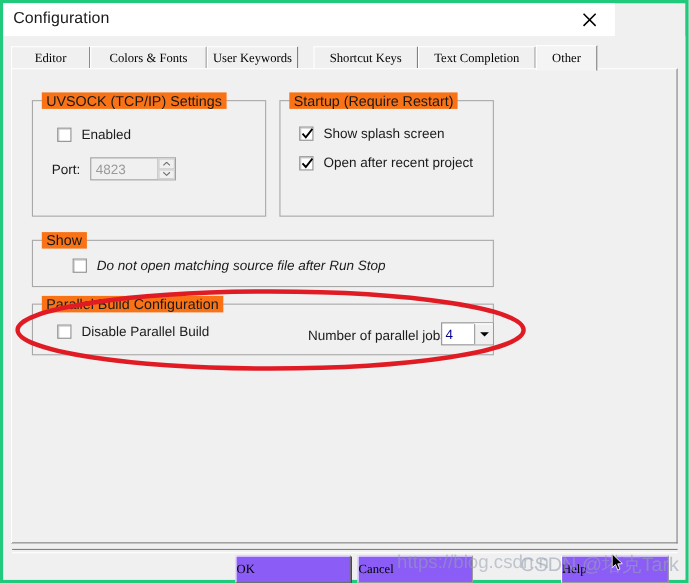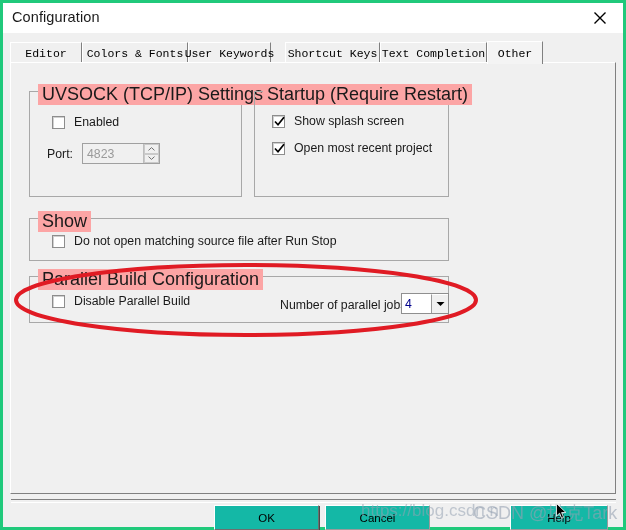--- a/index.html
+++ b/index.html
@@ -21,21 +21,21 @@
     width: 626px; height: 530px;
     box-sizing: border-box;
     border: 3px solid #20c97b;
     background: #f0f0f0;
   }
 
   
   #titlebar {
     position: absolute;
     left: 0; top: 0;
-    width: 620px; height: 30px;
+    width: 556px; height: 30px;
     background: #ffffff;
     box-sizing: border-box;
   }
   #title-text {
     position: absolute;
     left: 9px; top: 6px;
     font-size: 14.5px;
     color: #1a1a1a;
     white-space: nowrap;
     letter-spacing: 0.1px;
@@ -55,21 +55,21 @@
     left: 0; top: 30px;
     width: 620px; height: 494px;
     background: #f0f0f0;
   }
 
   
   #tabstrip {
     position: absolute;
     left: 7px; top: 8px;
     width: 607px; height: 22px;
-    font-family: Liberation Mono, monospace;
+    font-family: Liberation Serif, serif;
     font-size: 11.5px;
   }
   .tab {
     position: absolute;
     top: 1px;
     height: 21px;
     box-sizing: border-box;
     background: #f0f0f0;
     border-left: 1px solid #ffffff;
     border-top: 1px solid #ffffff;
@@ -108,22 +108,22 @@
   .groupbox {
     position: absolute;
     box-sizing: border-box;
     border: 1px solid #a8a8a8;
     background: transparent;
   }
   .group-title {
     position: absolute;
     top: -8px; left: 8px;
     padding: 0 4px;
-    background: #fca5a5;
-    font-size: 18px;
+    background: #f97316;
+    font-size: 13px;
     color: #1a1a1a;
     white-space: nowrap;
   }
 
   
   .cb-row {
     position: absolute;
     display: flex;
     align-items: center;
     white-space: nowrap;
@@ -237,30 +237,29 @@
     position: absolute;
     left: 8px; top: 466px;
     width: 605px; height: 2px;
     border-top: 1px solid #808080;
     border-bottom: 1px solid #ffffff;
   }
   .dlg-button {
     position: absolute;
     box-sizing: border-box;
     height: 25px;
-    background: #14b8a6;
+    background: #8b5cf6;
     border-top: 1px solid #ffffff;
     border-left: 1px solid #ffffff;
     border-right: 1px solid #6e6e6e;
     border-bottom: 1px solid #6e6e6e;
     box-shadow: 1px 1px 0 #4a4a4a;
     display: flex;
     align-items: center;
-    justify-content: center;
-    font-family: Liberation Sans, sans-serif;
+    font-family: Liberation Serif, serif;
     font-size: 11.5px;
     color: #000;
     cursor: default;
   }
   .dlg-button.flat {
     border-top: 1px solid #ffffff;
     border-left: 1px solid #ffffff;
     border-right: 1px solid #9b9b9b;
     border-bottom: 1px solid #9b9b9b;
     box-shadow: none;
@@ -372,28 +371,28 @@
           </span>
           <span class="cb-label">Show splash screen</span>
         </div>
 
         <div class="cb-row" style="left:17px; top:49px;">
           <span class="checkbox checked">
             <svg class="tick" viewBox="0 0 11 13">
               <path d="M1 6.5 L4 9.8 L10 2.2" stroke="#000" stroke-width="1.7" fill="none"></path>
             </svg>
           </span>
-          <span class="cb-label">Open most recent project</span>
+          <span class="cb-label">Open after recent project</span>
         </div>
       </div>
 
       <div class="groupbox" style="left:18px; top:155px; width:420px; height:43px;">
         <div class="group-title">Show</div>
 
-        <div class="cb-row" style="left:22px; top:15px;">
+        <div class="cb-row" style="left:36px; top:15px;font-style:italic;">
           <span class="checkbox">
             
           </span>
           <span class="cb-label">Do not open matching source file after Run Stop</span>
         </div>
       </div>
 
       <div class="groupbox" style="left:18px; top:213px; width:420px; height:47px;">
         <div class="group-title">Parallel Build Configuration</div>
 

